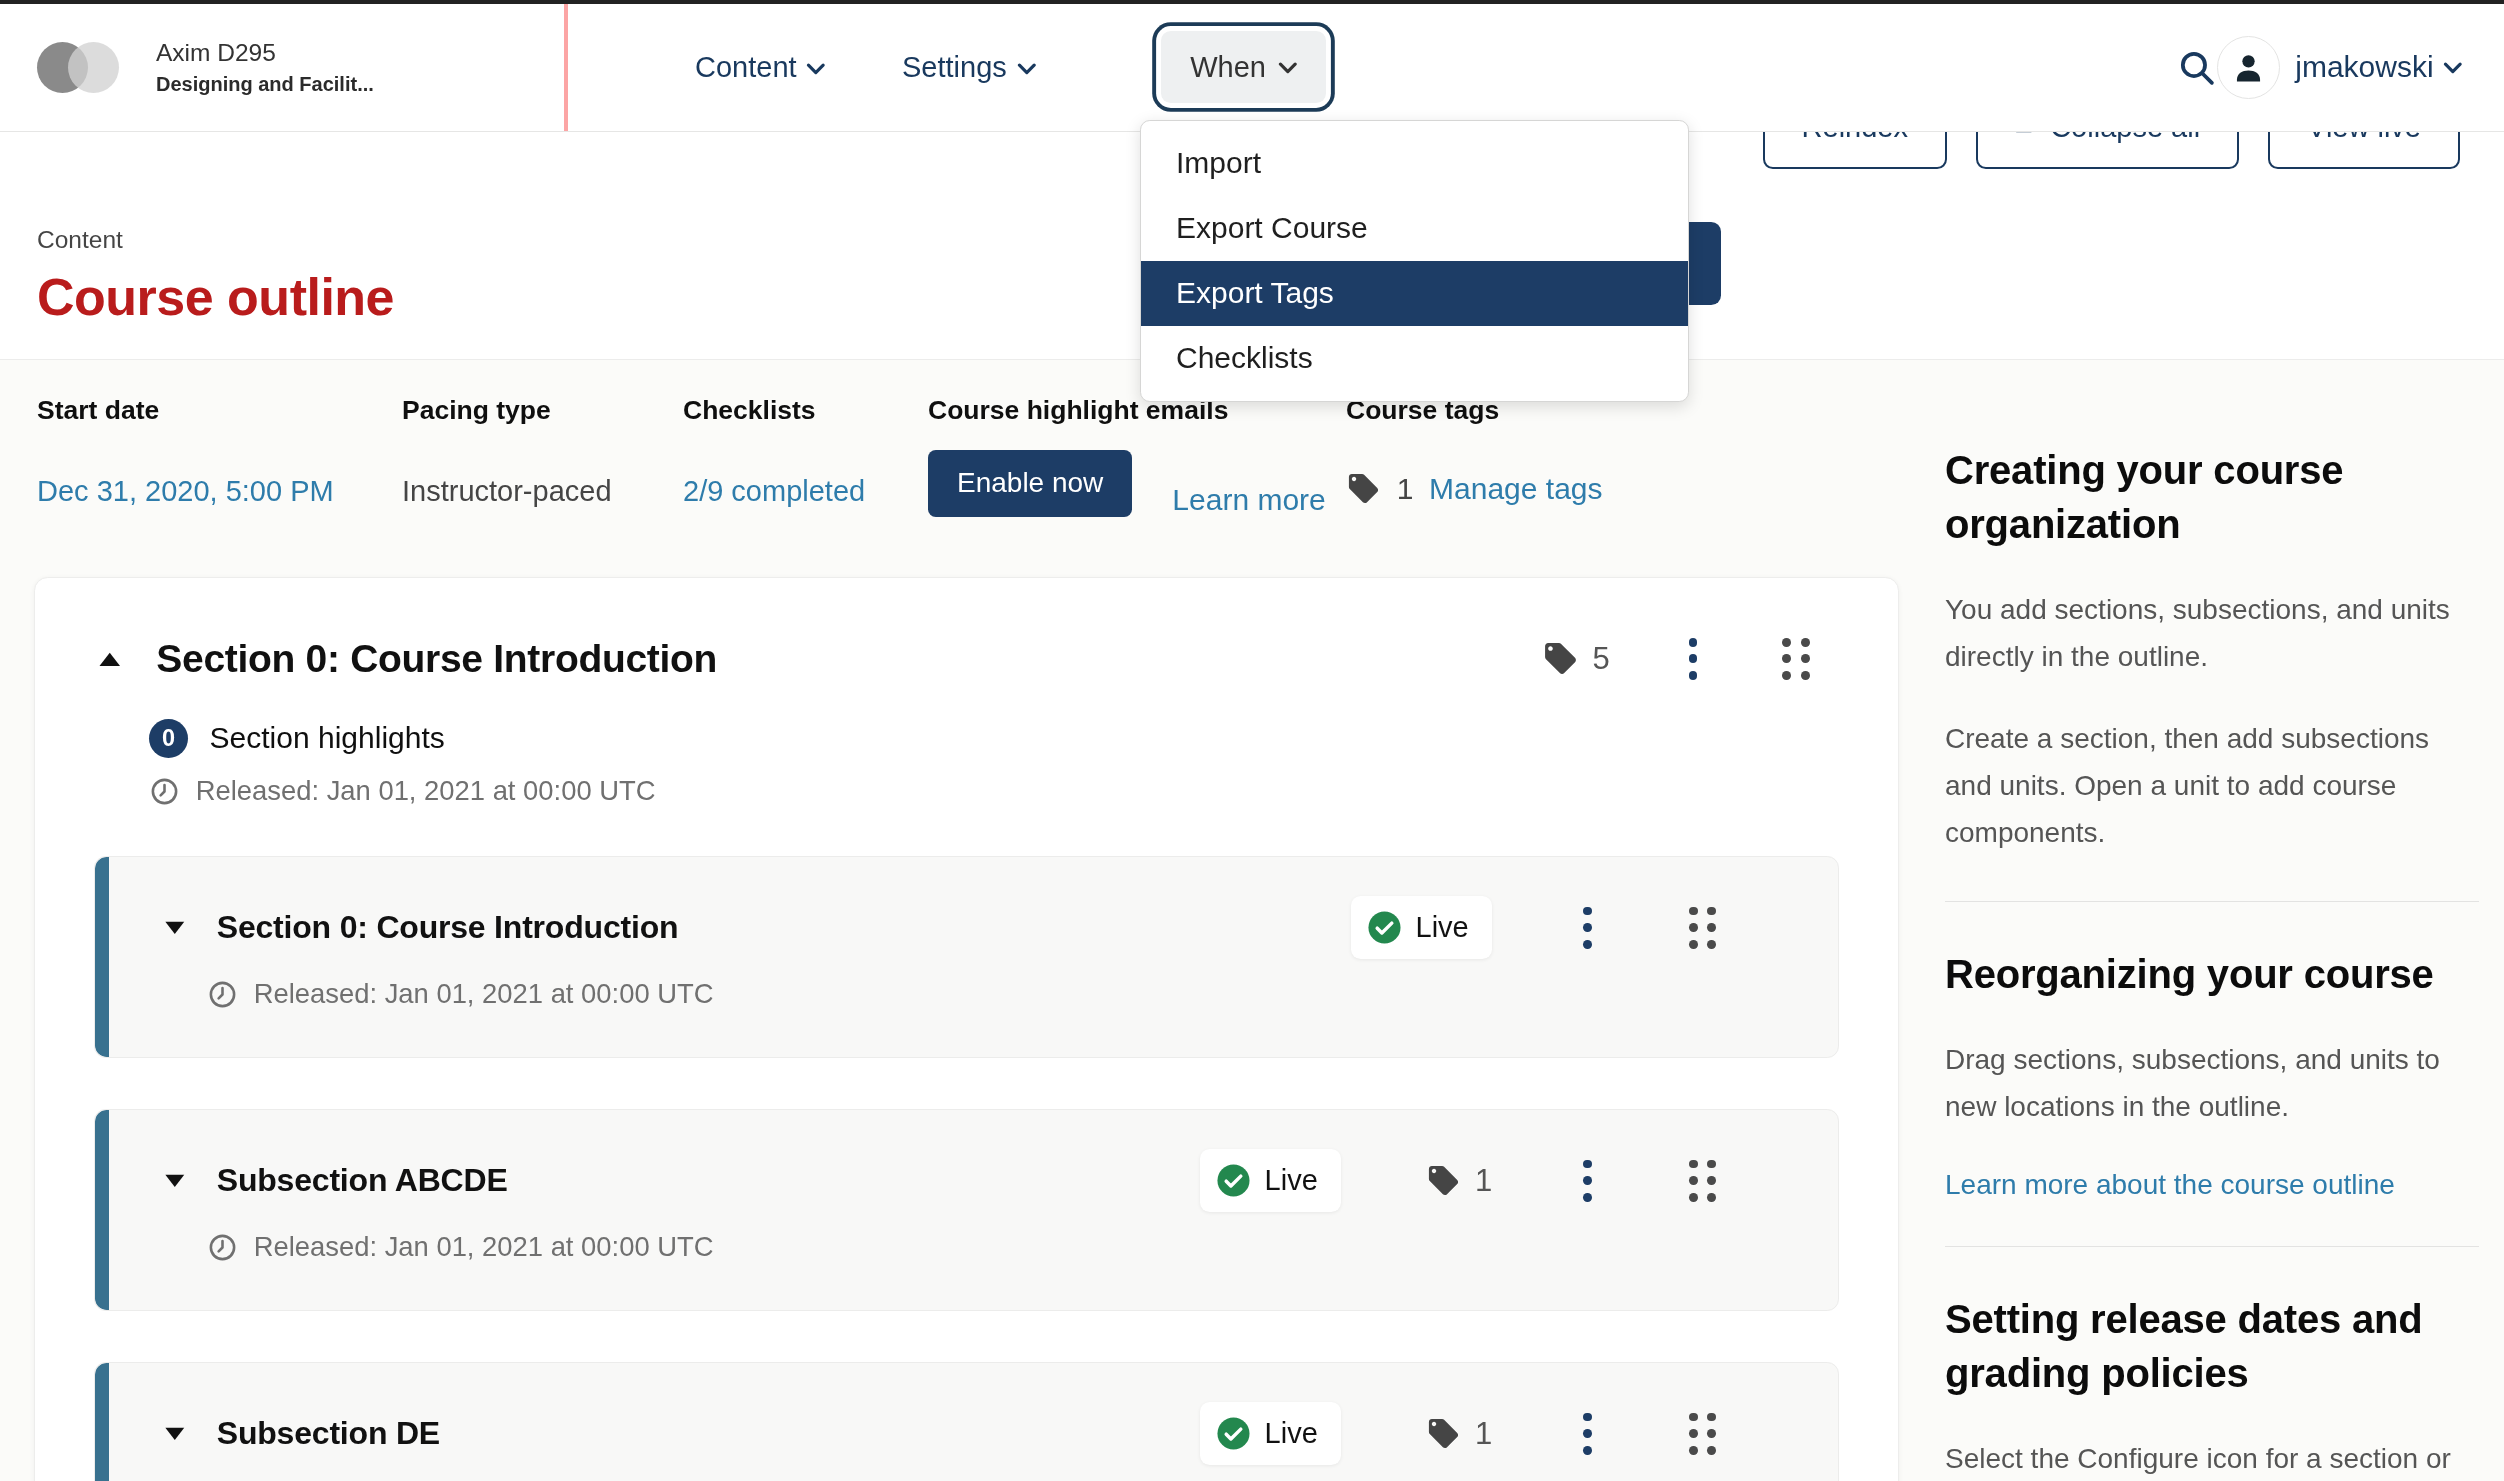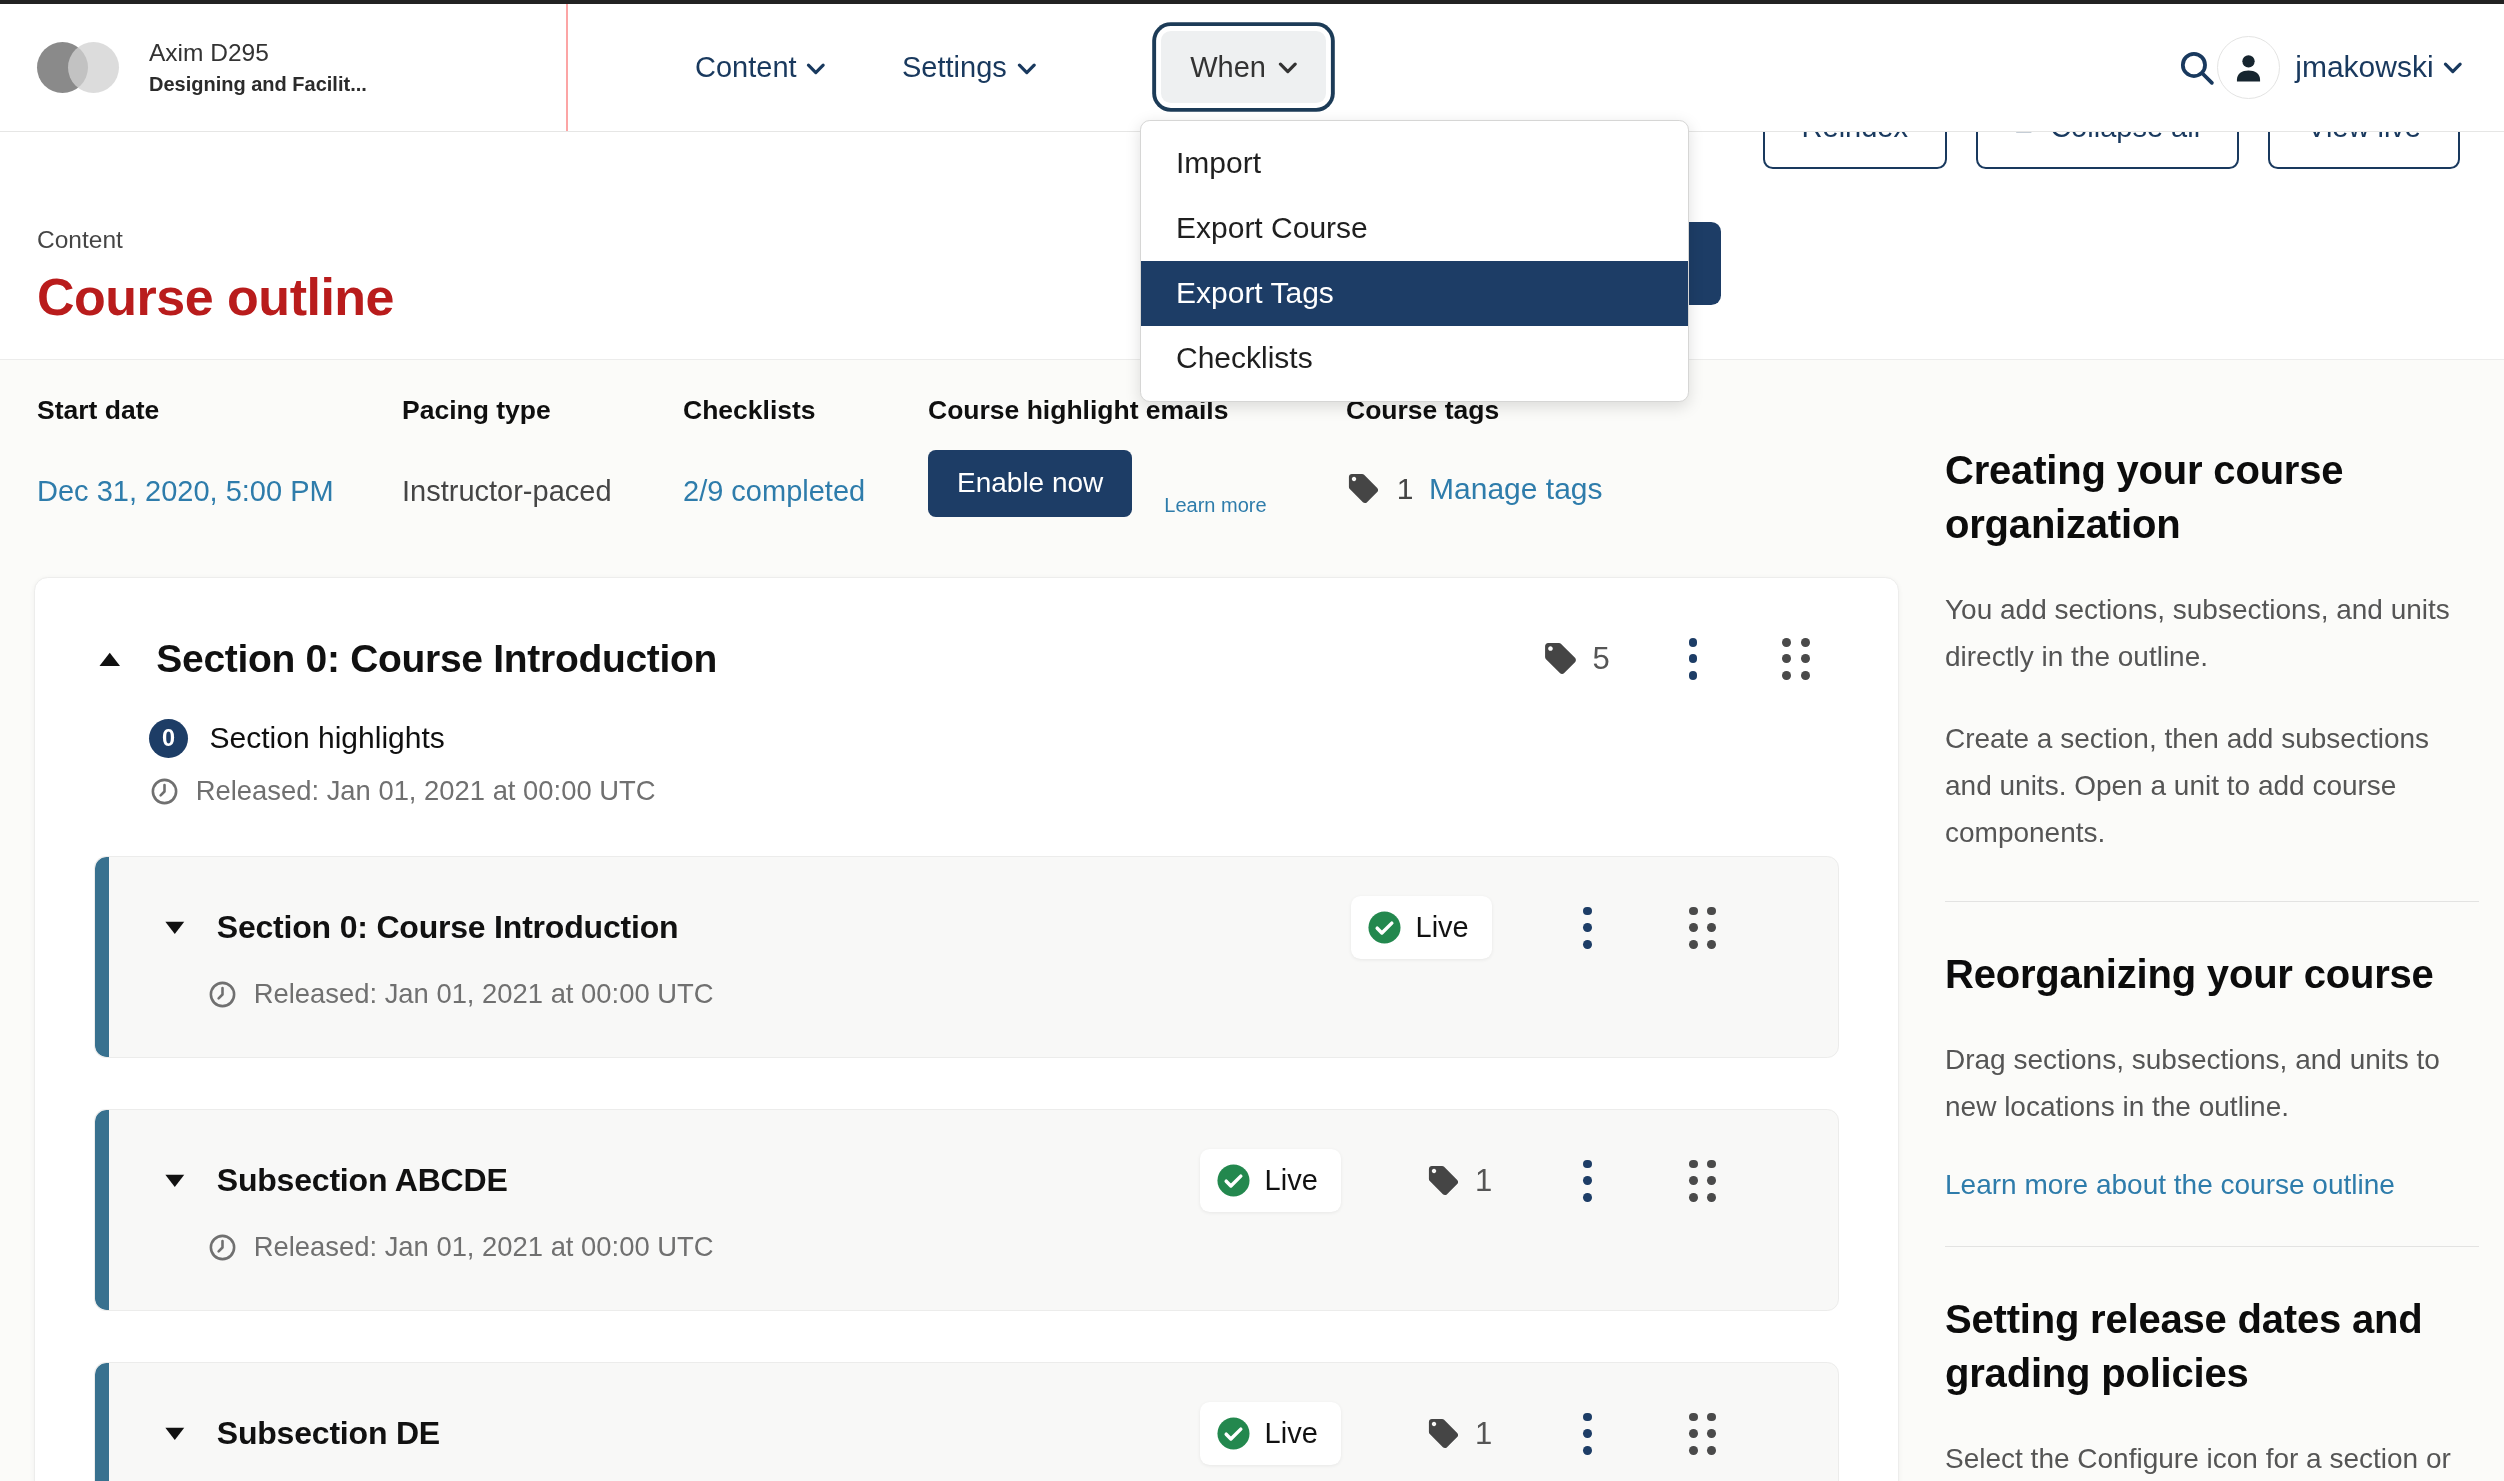--- a/index.html
+++ b/index.html
@@ -11,21 +11,21 @@
     position:relative;
   }
   .top-edge { position:absolute; top:0; left:0; right:0; height:3.9px; background:#222; z-index:99; }
 
   
   .topnav {
     position:absolute; top:3.9px; left:0; right:0; height:128px;
     background:#fff; border-bottom:1px solid #e6e6e5;
     display:flex; align-items:center; z-index:40;
   }
-  .brand { display:flex; align-items:center; gap:22px; padding-left:37px; width:568px; height:100%; border-right:2px solid #fca5a5; }
+  .brand { display:flex; align-items:center; gap:29px; padding-left:37px; width:568px; height:100%; border-right:4px solid #fca5a5; }
   .logo { position:relative; width:90px; height:55px; flex:0 0 auto; }
   .logo .c1 { position:absolute; left:0; top:2px; width:51px; height:51px; border-radius:50%; background:#8a8a8a; }
   .logo .c2 { position:absolute; left:31px; top:2px; width:51px; height:51px; border-radius:50%; background:rgba(210,210,210,.78); }
   .brand-text { line-height:1.25; }
   .brand-org { font-size:24.5px; color:#333; }
   .brand-course { font-size:20px; font-weight:700; color:#2b2b2b; margin-top:3.9px; }
 
   .navitems { display:flex; align-items:center; margin-left:127px; gap:76px; }
   .navlink { display:flex; align-items:center; gap:9.8px; font-size:29px; font-weight:500; color:#19395e; cursor:pointer; }
   .navlink svg { margin-top:3.9px; }
@@ -222,21 +222,21 @@
     <div class="stat-value">Instructor-paced</div>
   </div>
   <div class="stat-c3">
     <div class="stat-label">Checklists</div>
     <div class="stat-value"><a class="stat-link">2/9 completed</a></div>
   </div>
   <div class="stat-c4">
     <div class="stat-label">Course highlight emails</div>
     <div class="highlight-value">
       <button class="btn-primary">Enable now</button>
-      <a class="stat-link" style="font-size:20px;">Learn more</a>
+      <a class="stat-link" style="font-size:30px;margin-left:8px;">Learn more</a>
     </div>
   </div>
   <div>
     <div class="stat-label">Course tags</div>
     <div class="tags-value">
       <svg width="35" height="35" viewBox="0 0 24 24" fill="#454545">
           <path d="M21.41 11.58l-9-9C12.05 2.22 11.55 2 11 2H4c-1.1 0-2 .9-2 2v7c0 .55.22 1.05.59 1.42l9 9c.36.36.86.58 1.41.58.55 0 1.05-.22 1.41-.59l7-7c.37-.36.59-.86.59-1.41 0-.55-.23-1.06-.59-1.42zM5.5 7C4.67 7 4 6.33 4 5.5S4.67 4 5.5 4 7 4.67 7 5.5 6.33 7 5.5 7z"></path>
         </svg>
       <span>1</span>
       <a class="stat-link">Manage tags</a>

